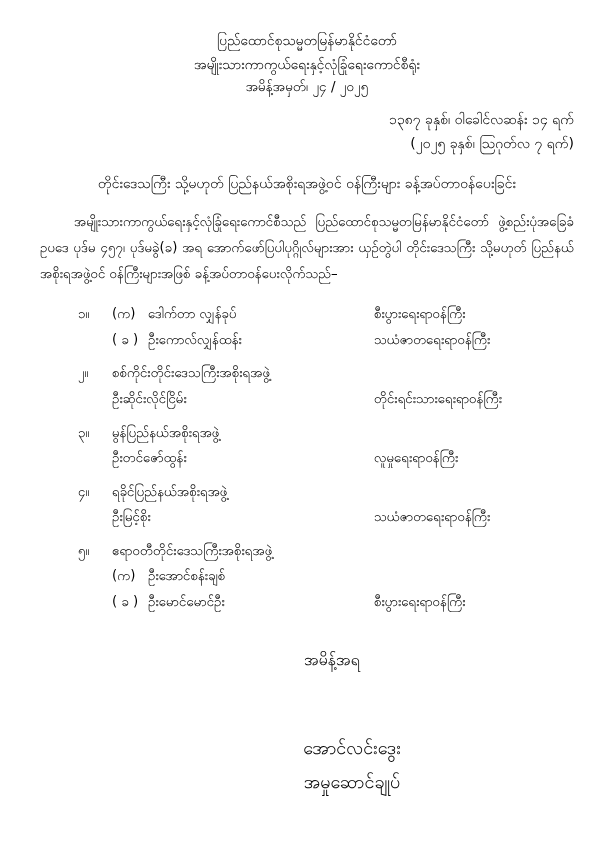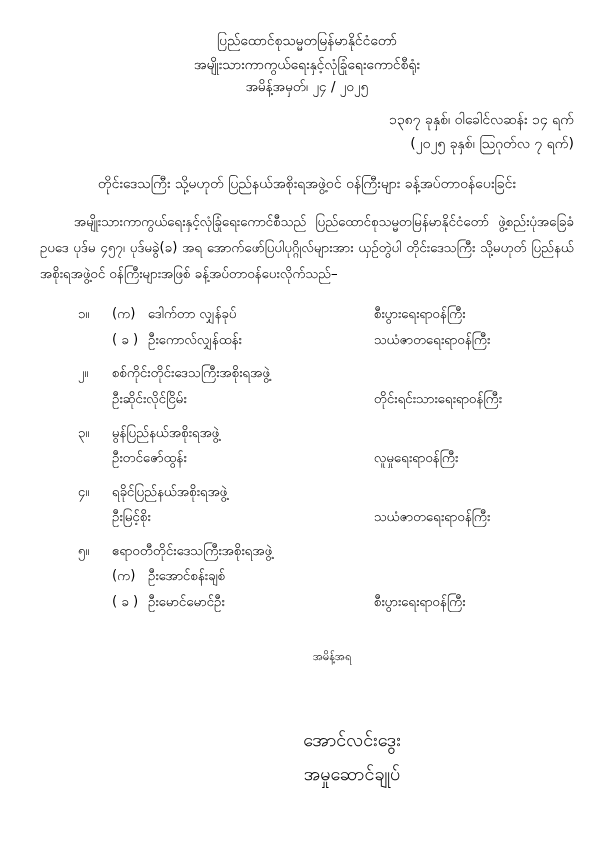--- a/index.html
+++ b/index.html
@@ -92,21 +92,21 @@
     padding-left: 6px;
   }
   .person-row.nomark .pname {
     flex: 0 0 256px;
   }
   .sig-block {
     margin-top: 34px;
     text-align: center;
   }
   .sig-byorder {
-    font-size: 11px;
+    font-size: 16px;
     padding-left: 50px;
   }
   .sig-name {
     margin-top: 58px;
     font-size: 18px;
     padding-left: 90px;
     line-height: 1.9;
   }
 </style>
 </head>

